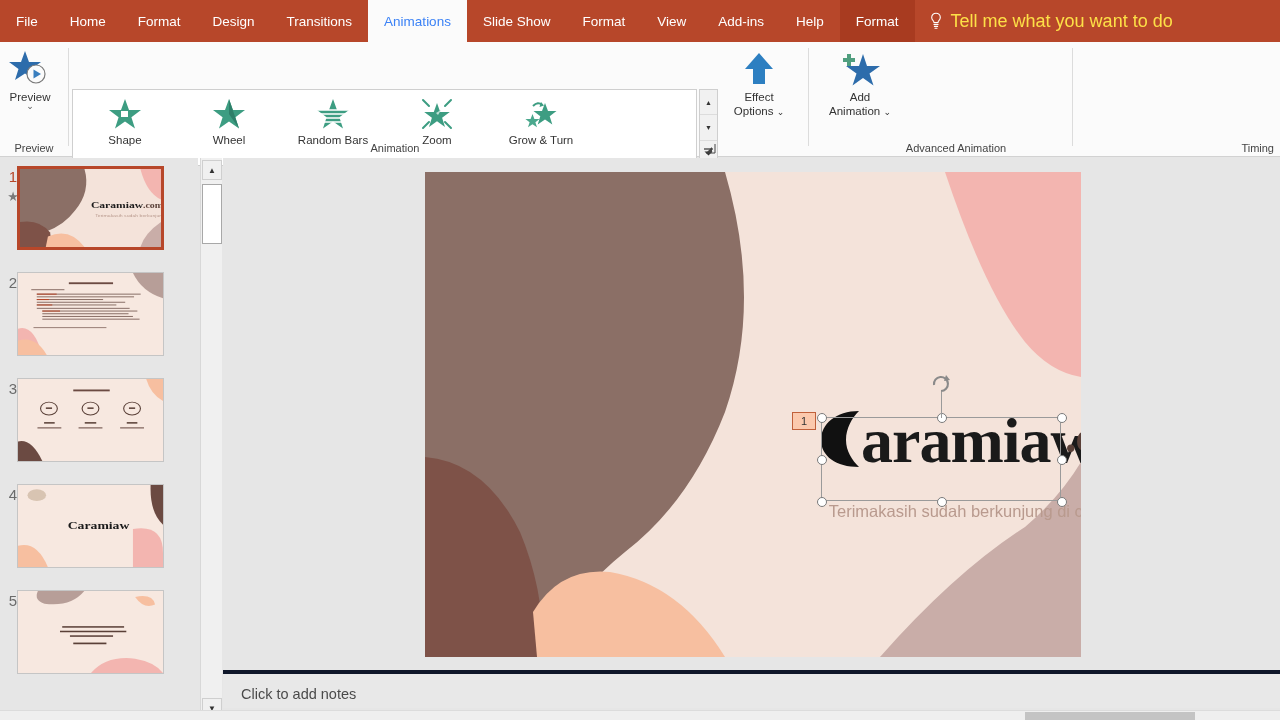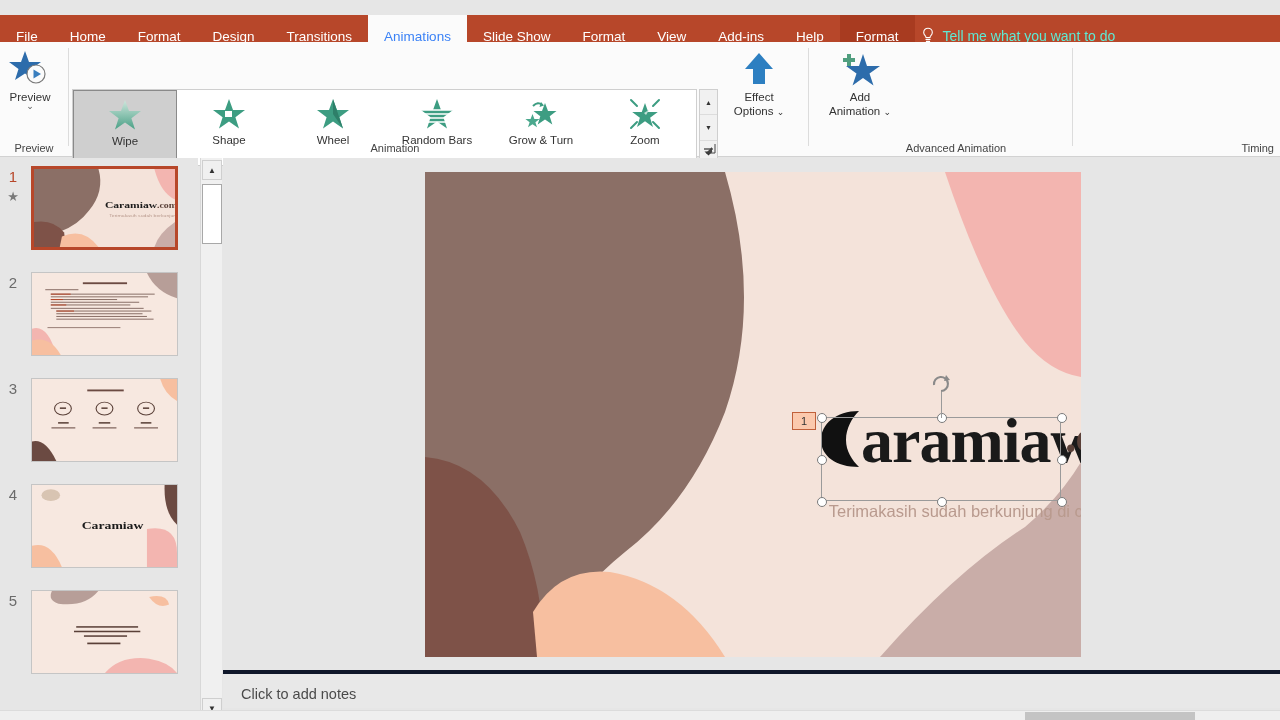--- a/index.html
+++ b/index.html
@@ -9,32 +9,32 @@
     background:#e6e6e6;
     font-size:12px;
     color:#1a1a1a;
     -webkit-font-smoothing: antialiased;
   }
 
   
   .tabbar {
     position:absolute; left:0; top:0; width:1280px; height:42px;
     background:#b7472a;
-    display:flex; align-items:stretch;margin-top:15px;
+    display:flex; align-items:stretch;
   }
   .tab {
     display:flex; align-items:center; justify-content:center;
     padding:0 16px; color:#fff; font-size:13.5px;
     height:42px; cursor:pointer; white-space:nowrap;
   }
   .tab.active { background:#fbfbfb; color:#3b82f6; }
   .tab.contextual { background:#a83b20; }
   .tellme {
     display:flex; align-items:center; gap:8px;
-    padding:0 6px; color:#5eead4; font-size:14px; white-space:nowrap;
+    padding:0 14px; color:#fde047; font-size:18px; white-space:nowrap;
   }
   .bulb { width:14px; height:18px; flex:none; }
 
   
   .ribbon {
     position:absolute; left:0; top:42px; width:1280px; height:115px;
     background:#fbfbfb; border-bottom:1px solid #d2d2d2;
   }
   .grp { position:absolute; top:0; height:115px; }
   .grp-label {
@@ -103,21 +103,21 @@
   .thumbnum {
     position:absolute; left:2px; top:4px; width:22px; text-align:center;
     font-size:15px; color:#6b6b6b;
   }
   .thumbnum.sel { color:#b7472a; }
   .animstar {
     position:absolute; left:2px; top:25px; width:22px; text-align:center;
     font-size:13px; color:#7a7a7a;
   }
   .thumb {
-    position:absolute; left:31px; top:2px; width:147px; height:84px;
+    position:absolute; left:17px; top:2px; width:147px; height:84px;
     background:#f7e5dc; border:1px solid #c5c5c5; overflow:hidden; cursor:pointer;
   }
   .thumb.sel { border:3px solid #b7472a; }
 
   .tpscroll {
     position:absolute; left:200px; top:158px; width:22px; height:562px;
     background:#f0f0f0; border-left:1px solid #d8d8d8;
   }
   .sb-arrow {
     position:absolute; left:1px; width:20px; height:20px; background:#f0f0f0;
@@ -255,32 +255,20 @@
       <div class="lbl">Preview</div>
       <div class="caret-sm">⌄</div>
     </div>
     <div class="grp-label">Preview</div>
   </div>
   <div class="sep" style="left:68px;"></div>
 
   <div class="grp" style="left:70px; width:650px;">
     <div class="gallery" style="left:2px;">
 
-      <div class="gitem sel">
-        <svg width="34" height="34" viewBox="0 0 34 34">
-          <defs>
-              <linearGradient id="gw" x1="0" y1="0" x2="0" y2="1">
-                <stop offset="0" stop-color="#cfe7dd"></stop>
-                <stop offset="1" stop-color="#4aa086"></stop>
-              </linearGradient>
-            </defs>
-          <path d="M17 2 L21 13 L33 13 L23.4 20.2 L27 31.5 L17 24.5 L7 31.5 L10.6 20.2 L1 13 L13 13 Z" fill="url(#gw)"></path>
-        </svg>
-        <div class="glbl">Wipe</div>
-      </div>
 
       <div class="gitem">
         <svg width="34" height="34" viewBox="0 0 34 34">
           <path d="M17 2 L21 13 L33 13 L23.4 20.2 L27 31.5 L17 24.5 L7 31.5 L10.6 20.2 L1 13 L13 13 Z" fill="#3d9d82"></path>
           <rect x="13" y="14" width="7" height="6" fill="#fff"></rect>
         </svg>
         <div class="glbl">Shape</div>
       </div>
 
       <div class="gitem">
@@ -290,39 +278,39 @@
         </svg>
         <div class="glbl">Wheel</div>
       </div>
 
       <div class="gitem">
         <svg width="34" height="34" viewBox="0 0 34 34">
           <path d="M17 2 L21 13 L33 13 L23.4 20.2 L27 31.5 L17 24.5 L7 31.5 L10.6 20.2 L1 13 L13 13 Z" fill="#3d9d82"></path>
           <path d="M0 13h34M0 17h34M0 21h34M0 25h34" stroke="#fff" stroke-width="1.6"></path>
         </svg>
         <div class="glbl">Random Bars</div>
+      </div>
+
+      <div class="gitem">
+        <svg width="34" height="34" viewBox="0 0 34 34">
+          <path d="M17 6 L20.2 15 L29.8 15 L22.1 20.8 L25 30 L17 24.3 L9 30 L11.9 20.8 L4.2 15 L13.8 15 Z" fill="#3d9d82"></path>
+          <path d="M16 16 L21 13 L18 18 Z" fill="#bfe0d5"></path>
+          <path d="M3 3 L9 9 M31 3 L25 9 M3 31 L9 25 M31 31 L25 25" stroke="#3d9d82" stroke-width="2" stroke-linecap="round"></path>
+        </svg>
+        <div class="glbl">Zoom</div>
       </div>
 
       <div class="gitem">
         <svg width="34" height="34" viewBox="0 0 34 34">
           <path d="M21 6 L24 14 L32.5 14 L25.7 19.3 L28.3 27.5 L21 22.5 L13.7 27.5 L16.3 19.3 L9.5 14 L18 14 Z" fill="#3d9d82"></path>
           <path d="M8.5 17 L10.4 22 L15.6 22 L11.4 25.2 L13 30.3 L8.5 27.2 L4 30.3 L5.6 25.2 L1.4 22 L6.6 22 Z" fill="#4aa88d"></path>
           <path d="M9 9 Q14 4 18 8" fill="none" stroke="#3d9d82" stroke-width="2"></path>
           <path d="M17 5 L20 8.5 L15.5 10 Z" fill="#3d9d82"></path>
         </svg>
         <div class="glbl">Grow &amp; Turn</div>
-      </div>
-
-      <div class="gitem">
-        <svg width="34" height="34" viewBox="0 0 34 34">
-          <path d="M17 6 L20.2 15 L29.8 15 L22.1 20.8 L25 30 L17 24.3 L9 30 L11.9 20.8 L4.2 15 L13.8 15 Z" fill="#3d9d82"></path>
-          <path d="M16 16 L21 13 L18 18 Z" fill="#bfe0d5"></path>
-          <path d="M3 3 L9 9 M31 3 L25 9 M3 31 L9 25 M31 31 L25 25" stroke="#3d9d82" stroke-width="2" stroke-linecap="round"></path>
-        </svg>
-        <div class="glbl">Zoom</div>
       </div>
     </div>
 
     <div class="galscroll" style="left:629px;">
       <div>
           <span>▲</span>
         </div>
       <div>
           <span>▼</span>
         </div>

